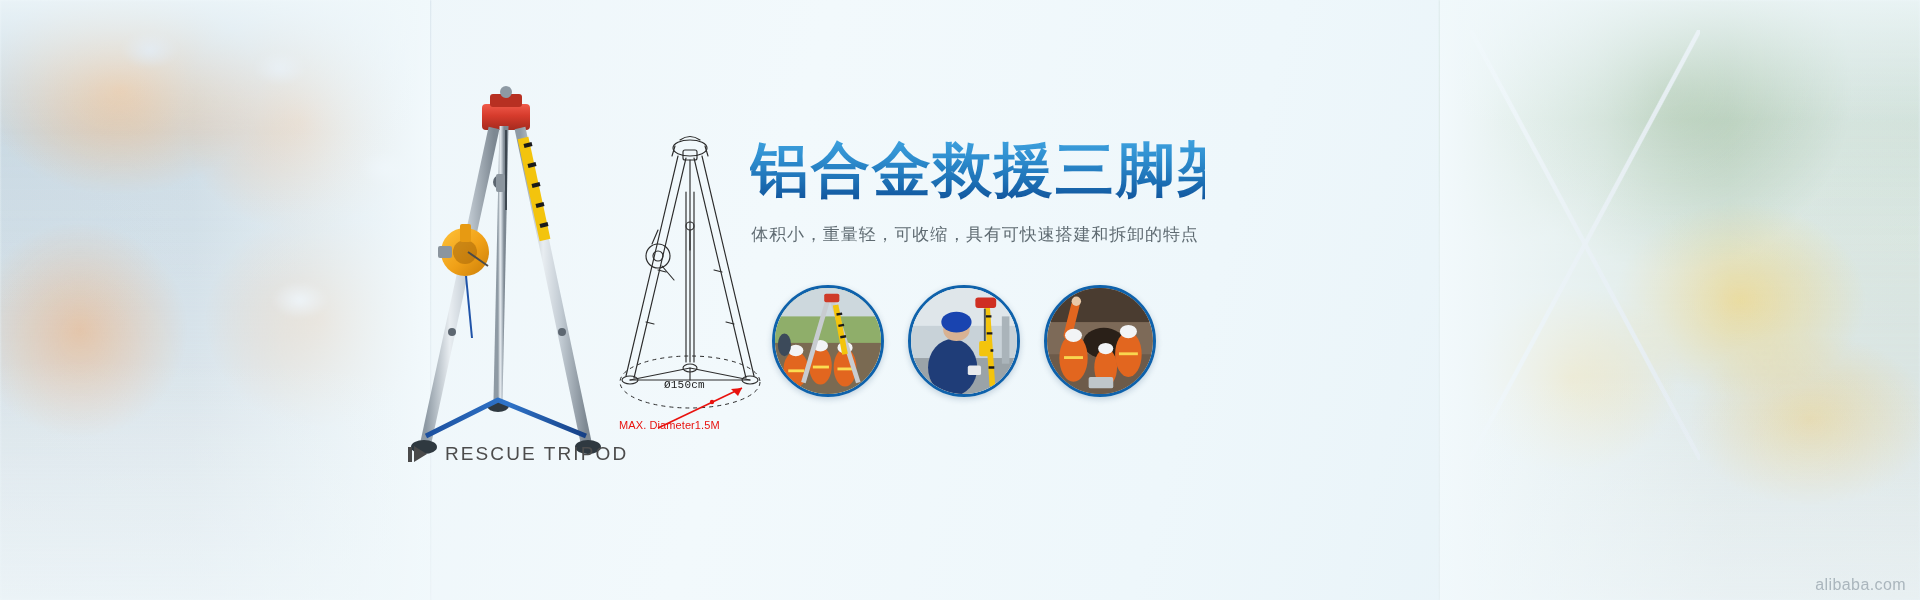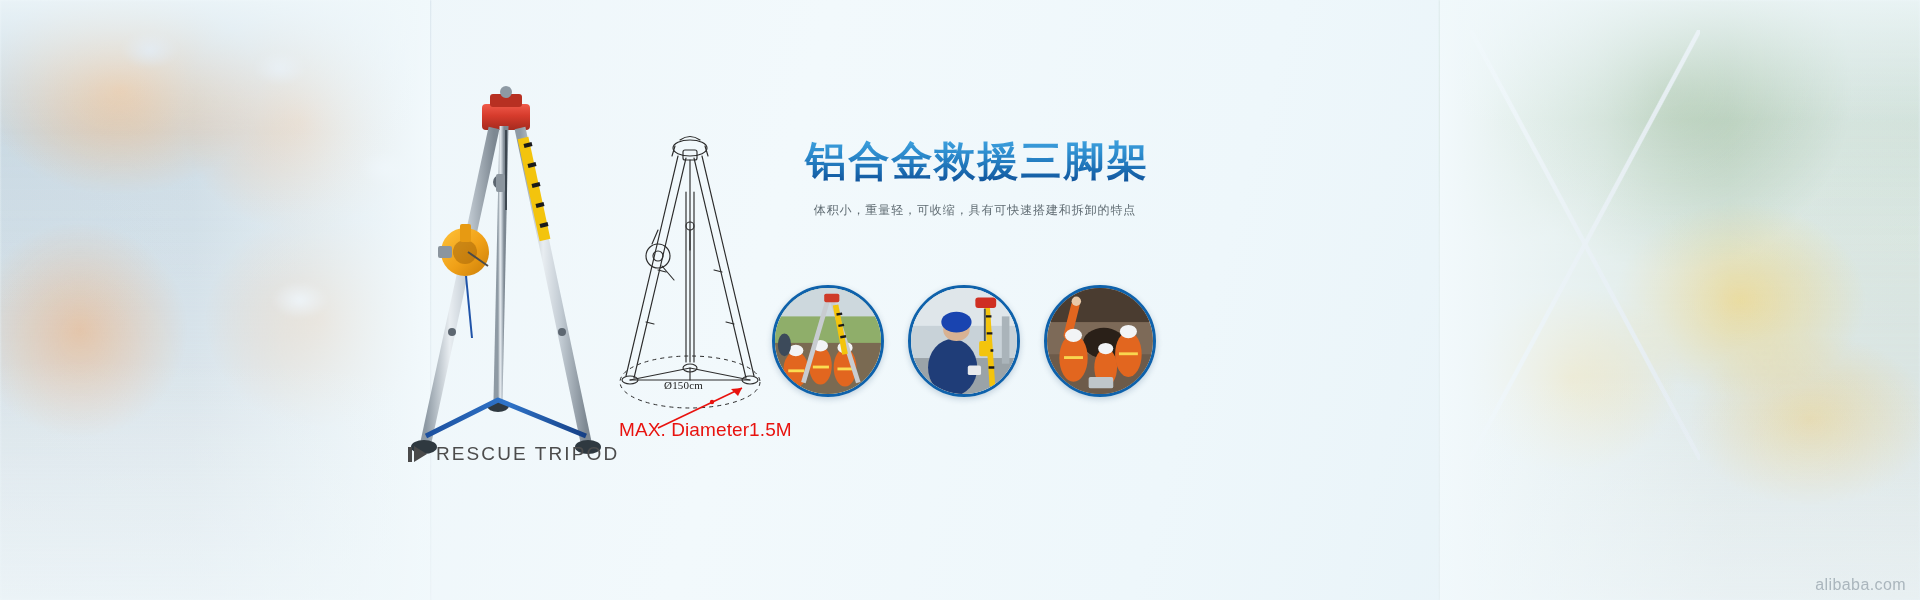--- a/index.html
+++ b/index.html
@@ -99,40 +99,40 @@
   .product-photo svg { width: 100%; height: 100%; display: block; }
 
   
   .line-drawing {
     position: absolute; left: 600px; top: 130px; width: 180px; height: 300px;
   }
   .line-drawing svg { width: 100%; height: 100%; display: block; }
 
   .dim-label {
     position: absolute;
-    font-family: Liberation Serif, serif;
+    font-family: Liberation Mono, monospace;
     font-size: 11px;
     color: #1d1d1d;
     left: 664px; top: 379px;
     letter-spacing: .2px;
   }
   .max-dia {
     position: absolute;
     left: 619px; top: 419px;
     font-family: "Liberation Sans", sans-serif;
-    font-size: 19px;
+    font-size: 11px;
     color: #e8130f;
     white-space: nowrap;
     letter-spacing: .1px;
   }
 
   
   .rescue-caption {
     position: absolute; left: 408px; top: 443px;
-    display: flex; align-items: center; gap: 9px;
+    display: flex; align-items: center; gap: 18px;
   }
   .rescue-caption .play-icon {
     display: inline-flex; align-items: center; gap: 2px;
   }
   .rescue-caption .play-icon .bar {
     width: 4px; height: 15px; background: #4a4a4a;
   }
   .rescue-caption .play-icon .tri {
     width: 0; height: 0;
     border-left: 13px solid #4a4a4a;
@@ -147,34 +147,34 @@
   }
 
   
   .text-col {
     position: absolute; left: 745px; top: 140px; width: 460px;
     text-align: center;
   }
   .headline {
     font-family: "Liberation Sans", sans-serif;
     font-weight: bold;
-    font-size: 41px;
+    font-size: 59px;
     line-height: 1.05;
     letter-spacing: 2px;
     background: linear-gradient(180deg, #3ea0dd 0%, #2f8fd0 28%, #1c6fb4 68%, #10529a 100%);
     -webkit-background-clip: text;
     background-clip: text;
     color: transparent;
     -webkit-text-fill-color: transparent;
     white-space: nowrap;
     margin-left: 5px;
   }
   .subline {
     font-family: "Liberation Sans", sans-serif;
-    font-size: 12px;
+    font-size: 17px;
     color: #5f6b72;
     letter-spacing: .9px;
     line-height: 1.95;
     white-space: nowrap;
   }
   .sub-wrap { margin-top: 16px; }
 
   
   .thumbs {
     position: absolute; left: 772px; top: 285px;

